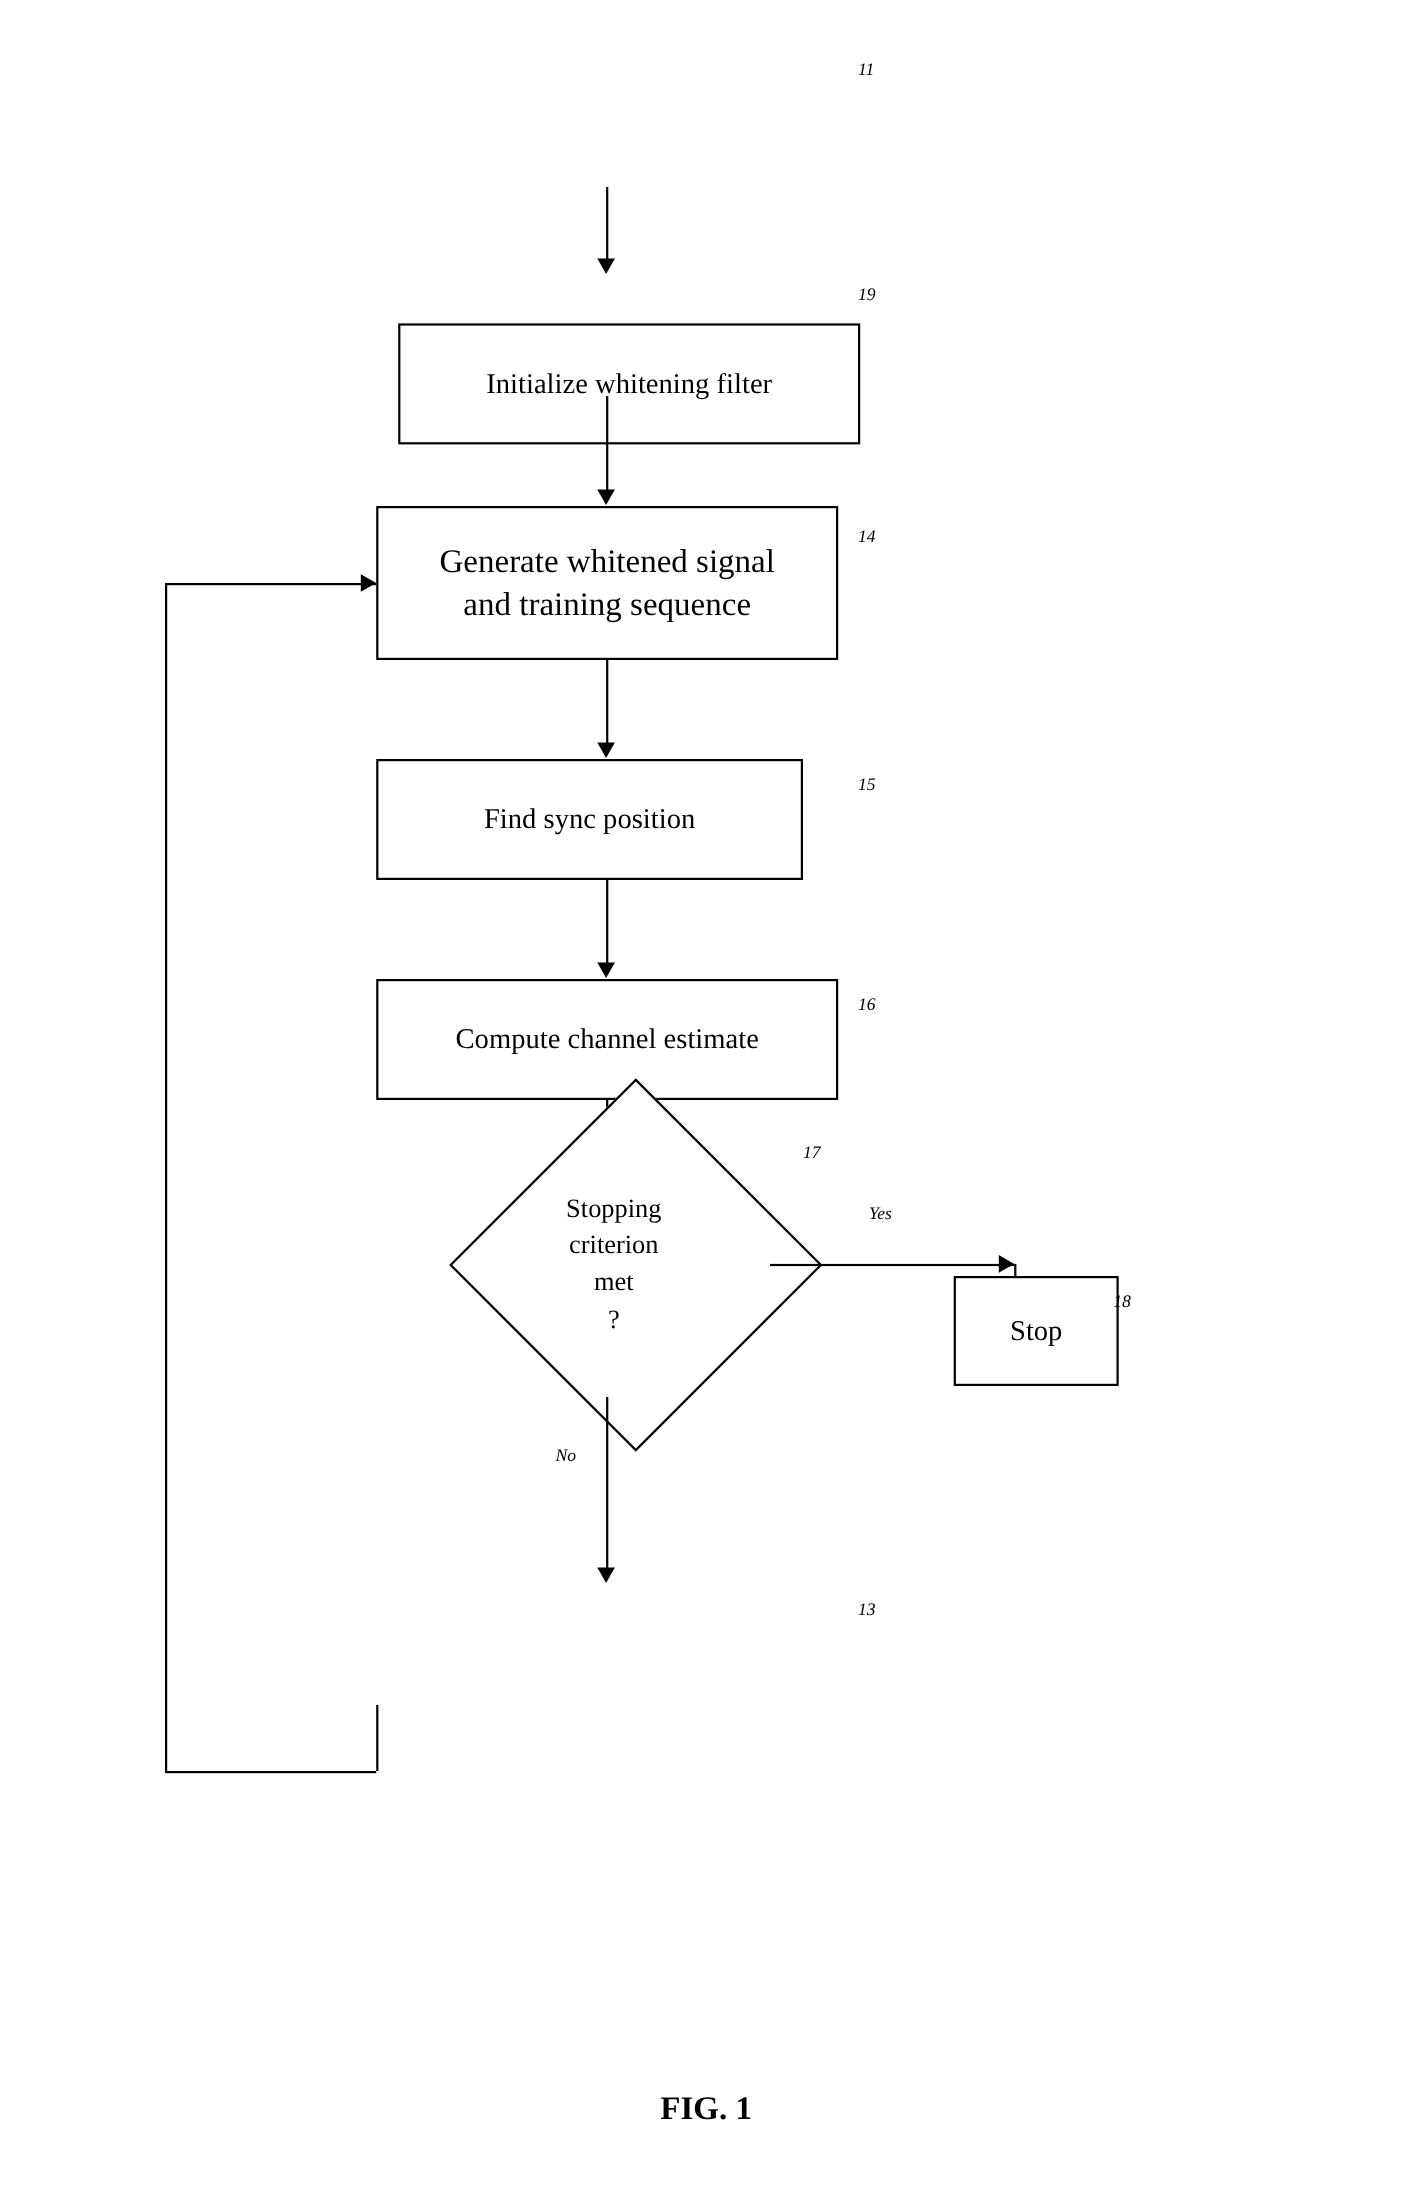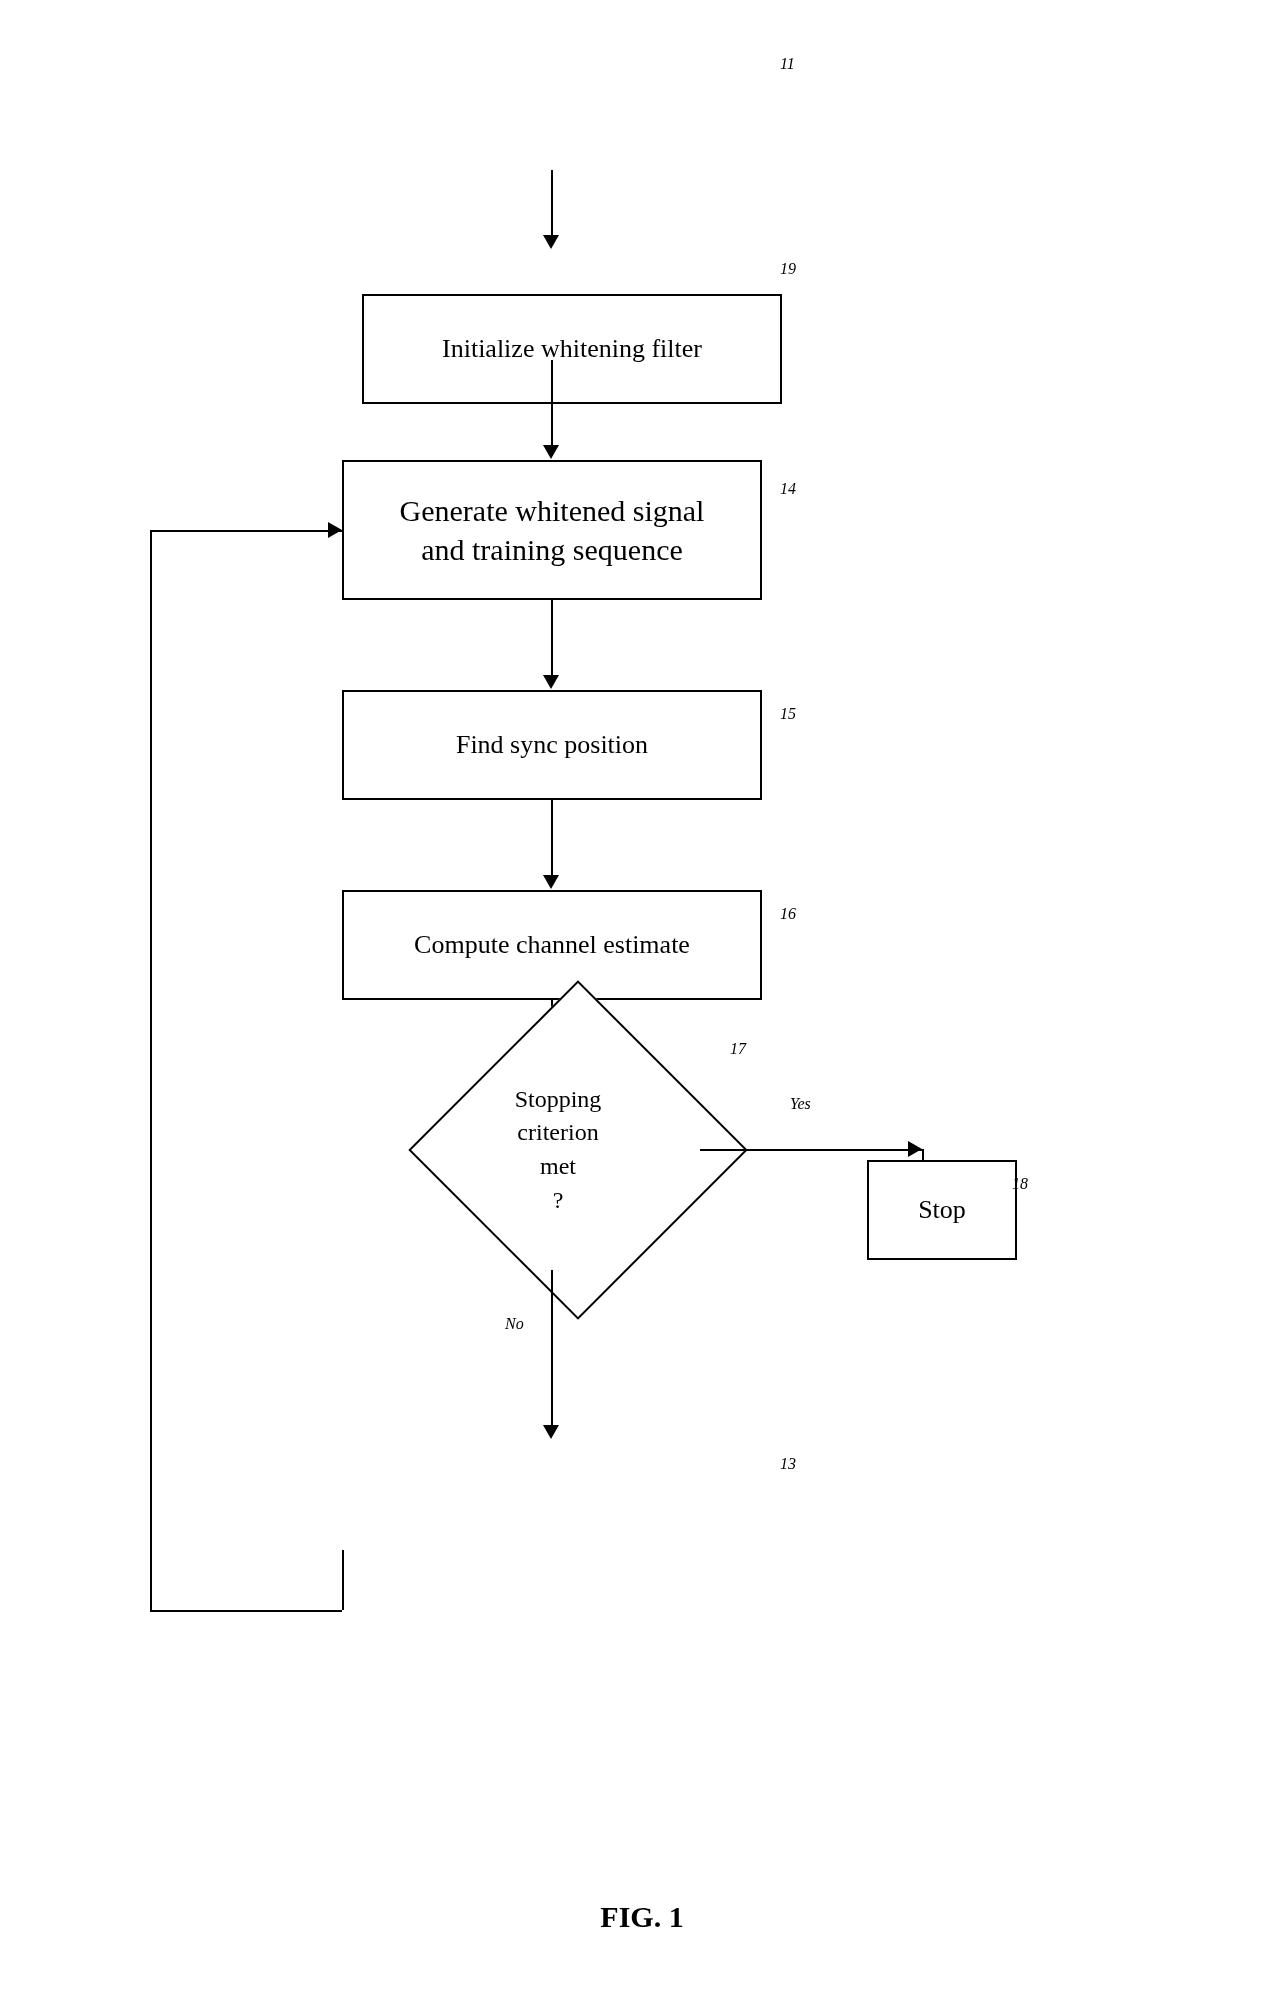--- a/index.html
+++ b/index.html
@@ -125,21 +125,21 @@
 
   <div class="flow-box" style="left:342px; top:460px; width:420px; height:140px; font-size:30px;">
     Generate whitened signal<br>and training sequence
   </div>
 
   <span class="label-text" style="left:780px; top:480px;">14</span>
 
   <div class="arrow-line arrow-down" style="left:551px; top:600px; height:78px;"></div>
   <div class="arrowhead-down" style="left:543px; top:675px;"></div>
 
-  <div class="flow-box" style="left:342px; top:690px; width:420px; height:110px; font-size:26px;">
+  <div class="flow-box" style="left:342px; top:690px; width:388px; height:110px; font-size:26px;">
     Find sync position
   </div>
 
   <span class="label-text" style="left:780px; top:705px;">15</span>
 
   <div class="arrow-line arrow-down" style="left:551px; top:800px; height:78px;"></div>
   <div class="arrowhead-down" style="left:543px; top:875px;"></div>
 
   <div class="flow-box" style="left:342px; top:890px; width:420px; height:110px; font-size:26px;">
     Compute channel estimate

